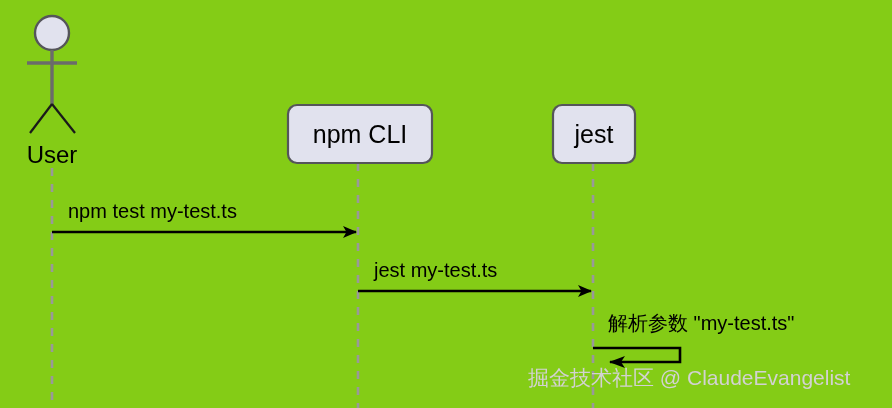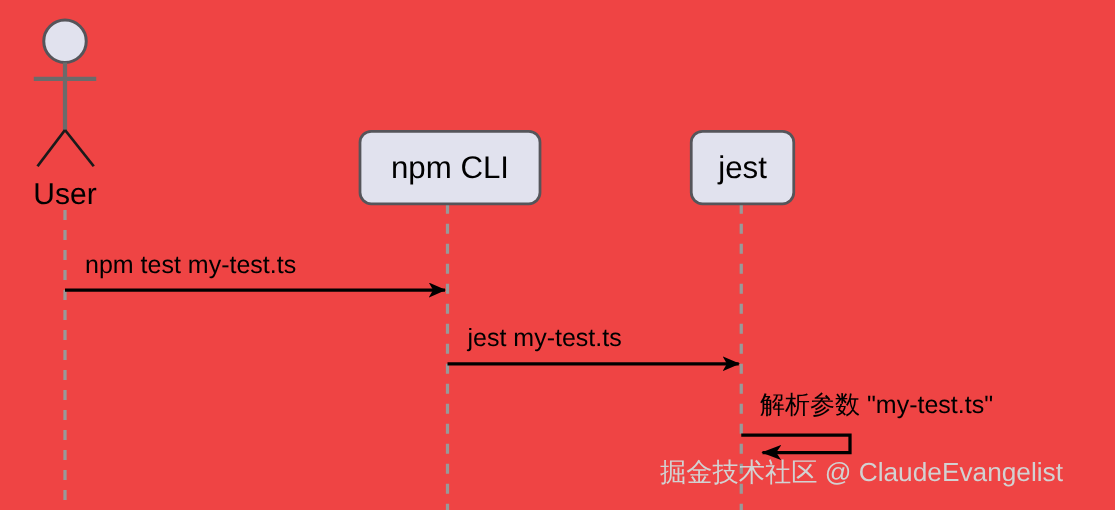--- a/index.html
+++ b/index.html
@@ -7,21 +7,21 @@
     padding: 0;
     background: #ffffff;
   }
   body {
     font-family: "Liberation Sans", "DejaVu Sans", sans-serif;
   }
   #canvas {
     position: relative;
     width: 892px;
     height: 408px;
-    background: #ef4444;
+    background: #84cc16;
     overflow: hidden;
   }
   #diagram-svg {
     position: absolute;
     left: 0;
     top: 0;
     width: 892px;
     height: 408px;
   }
   .participant-label {

